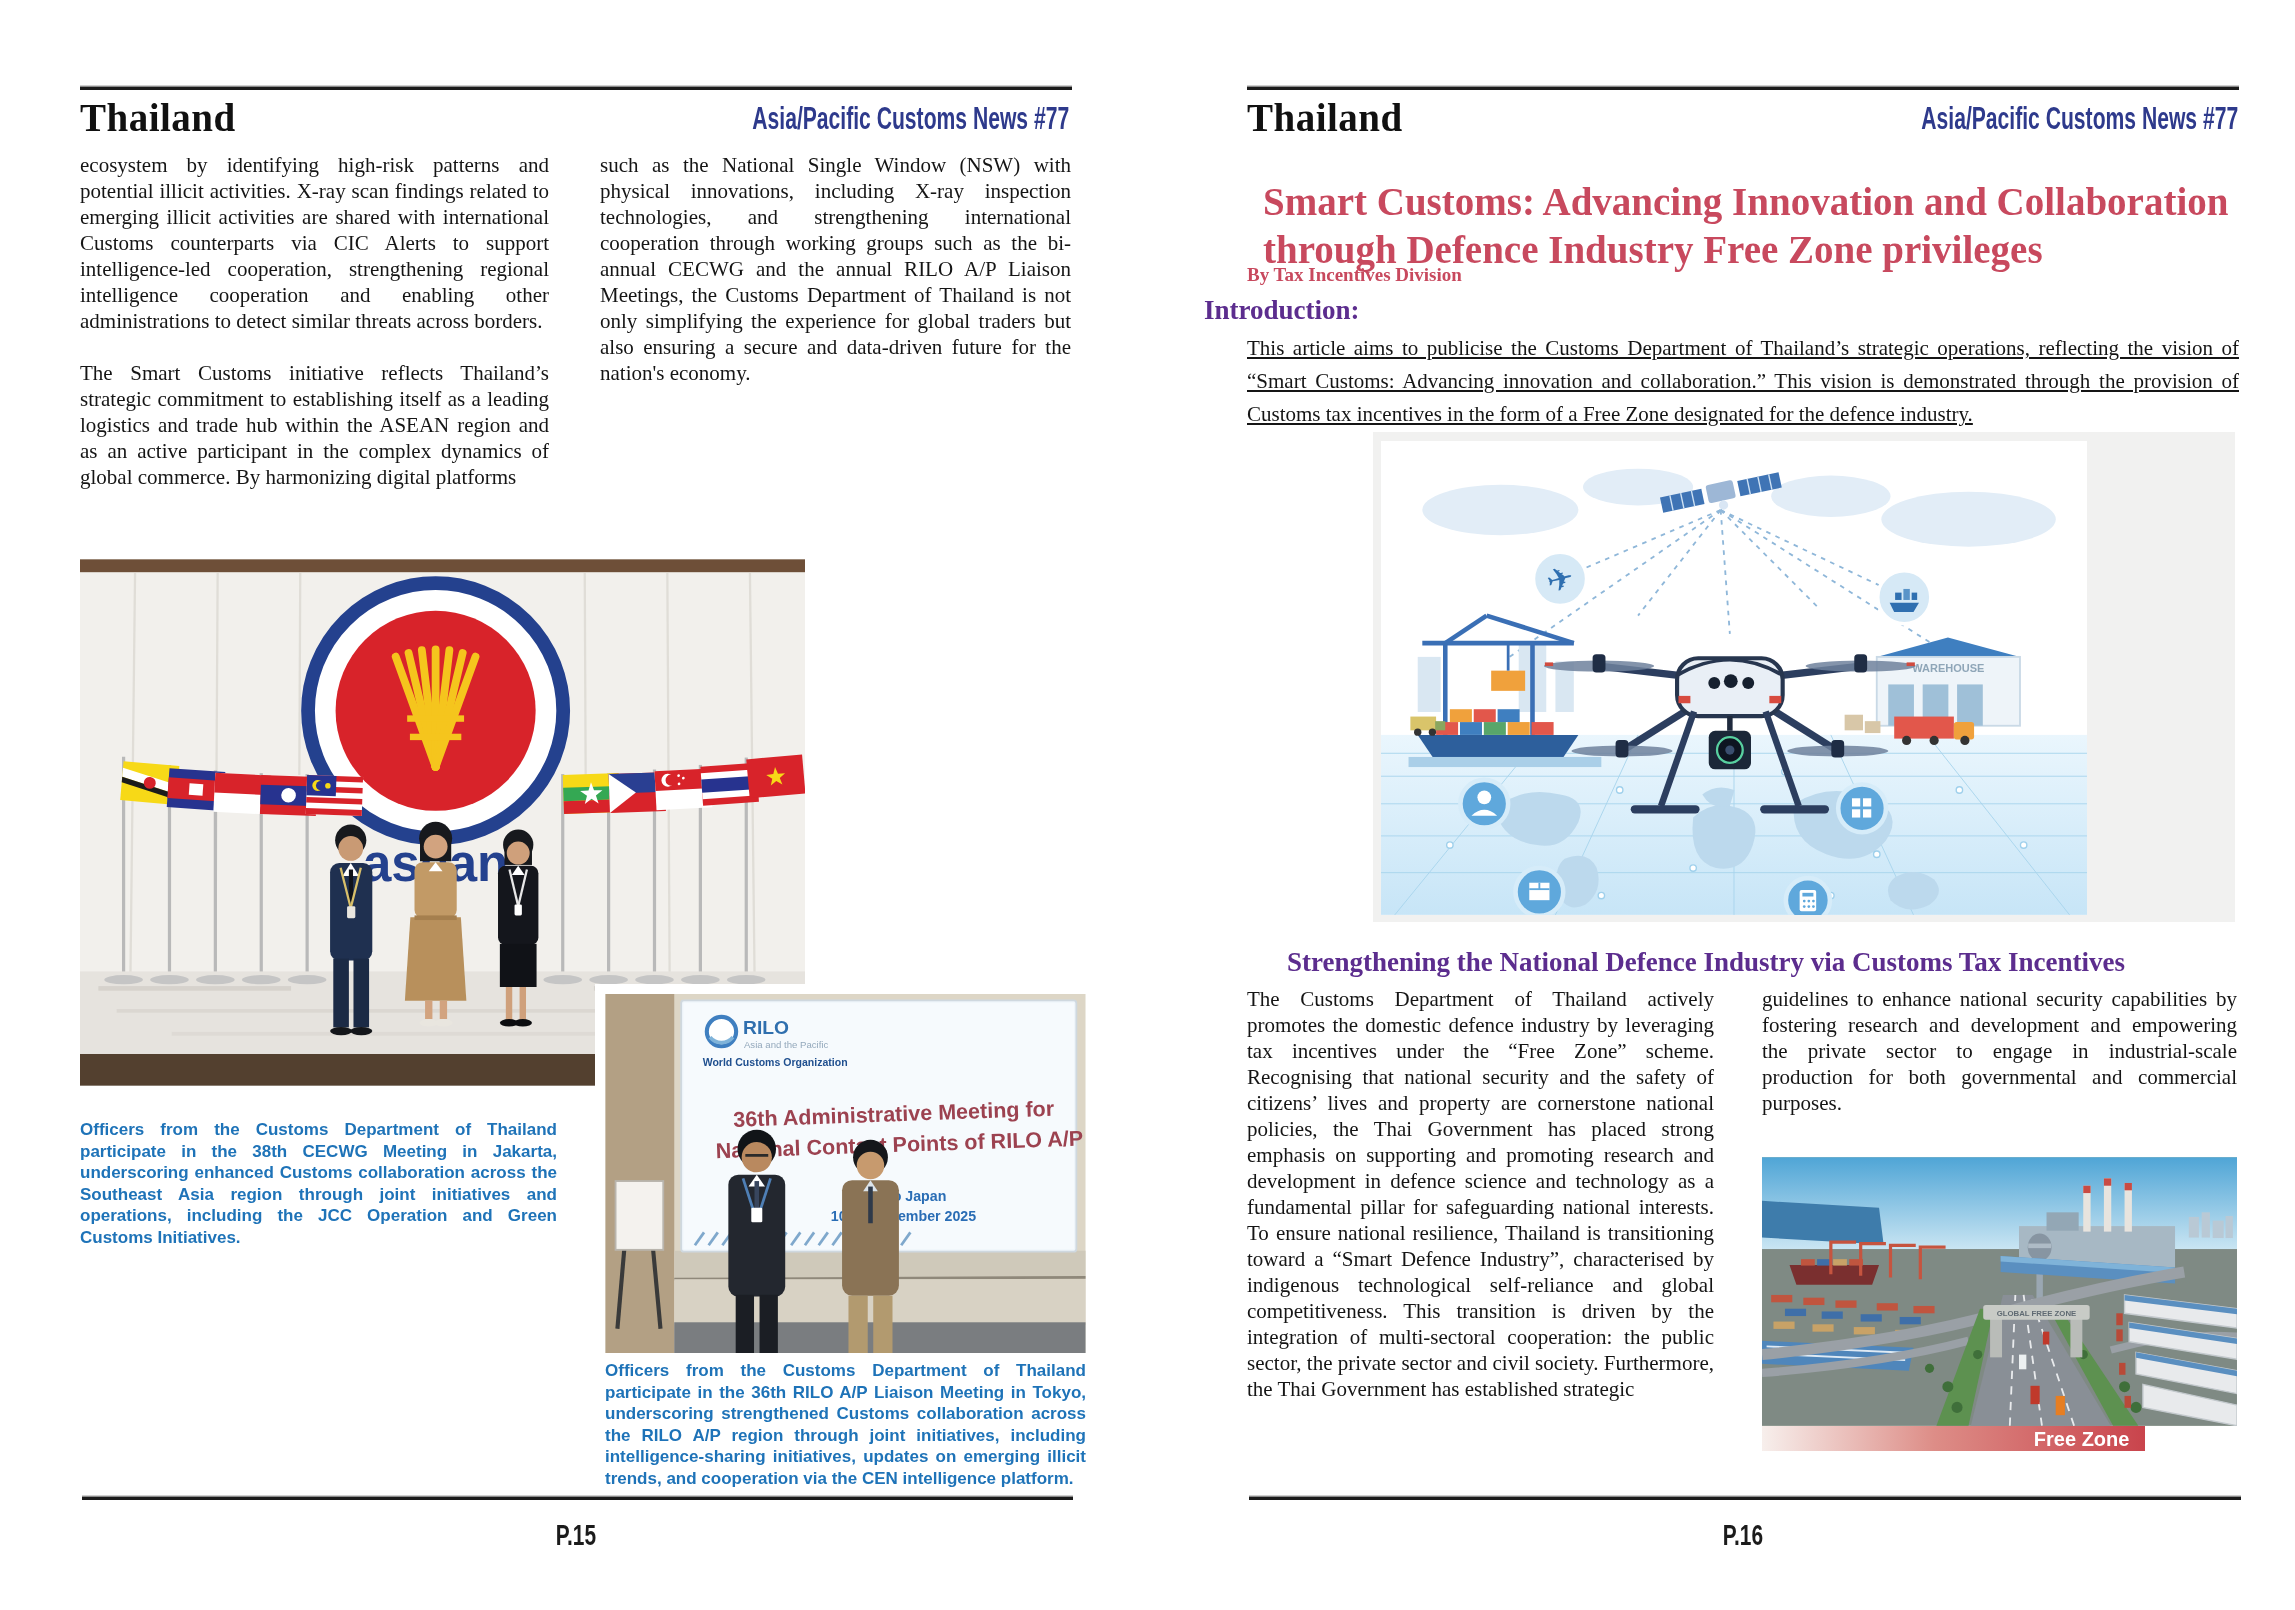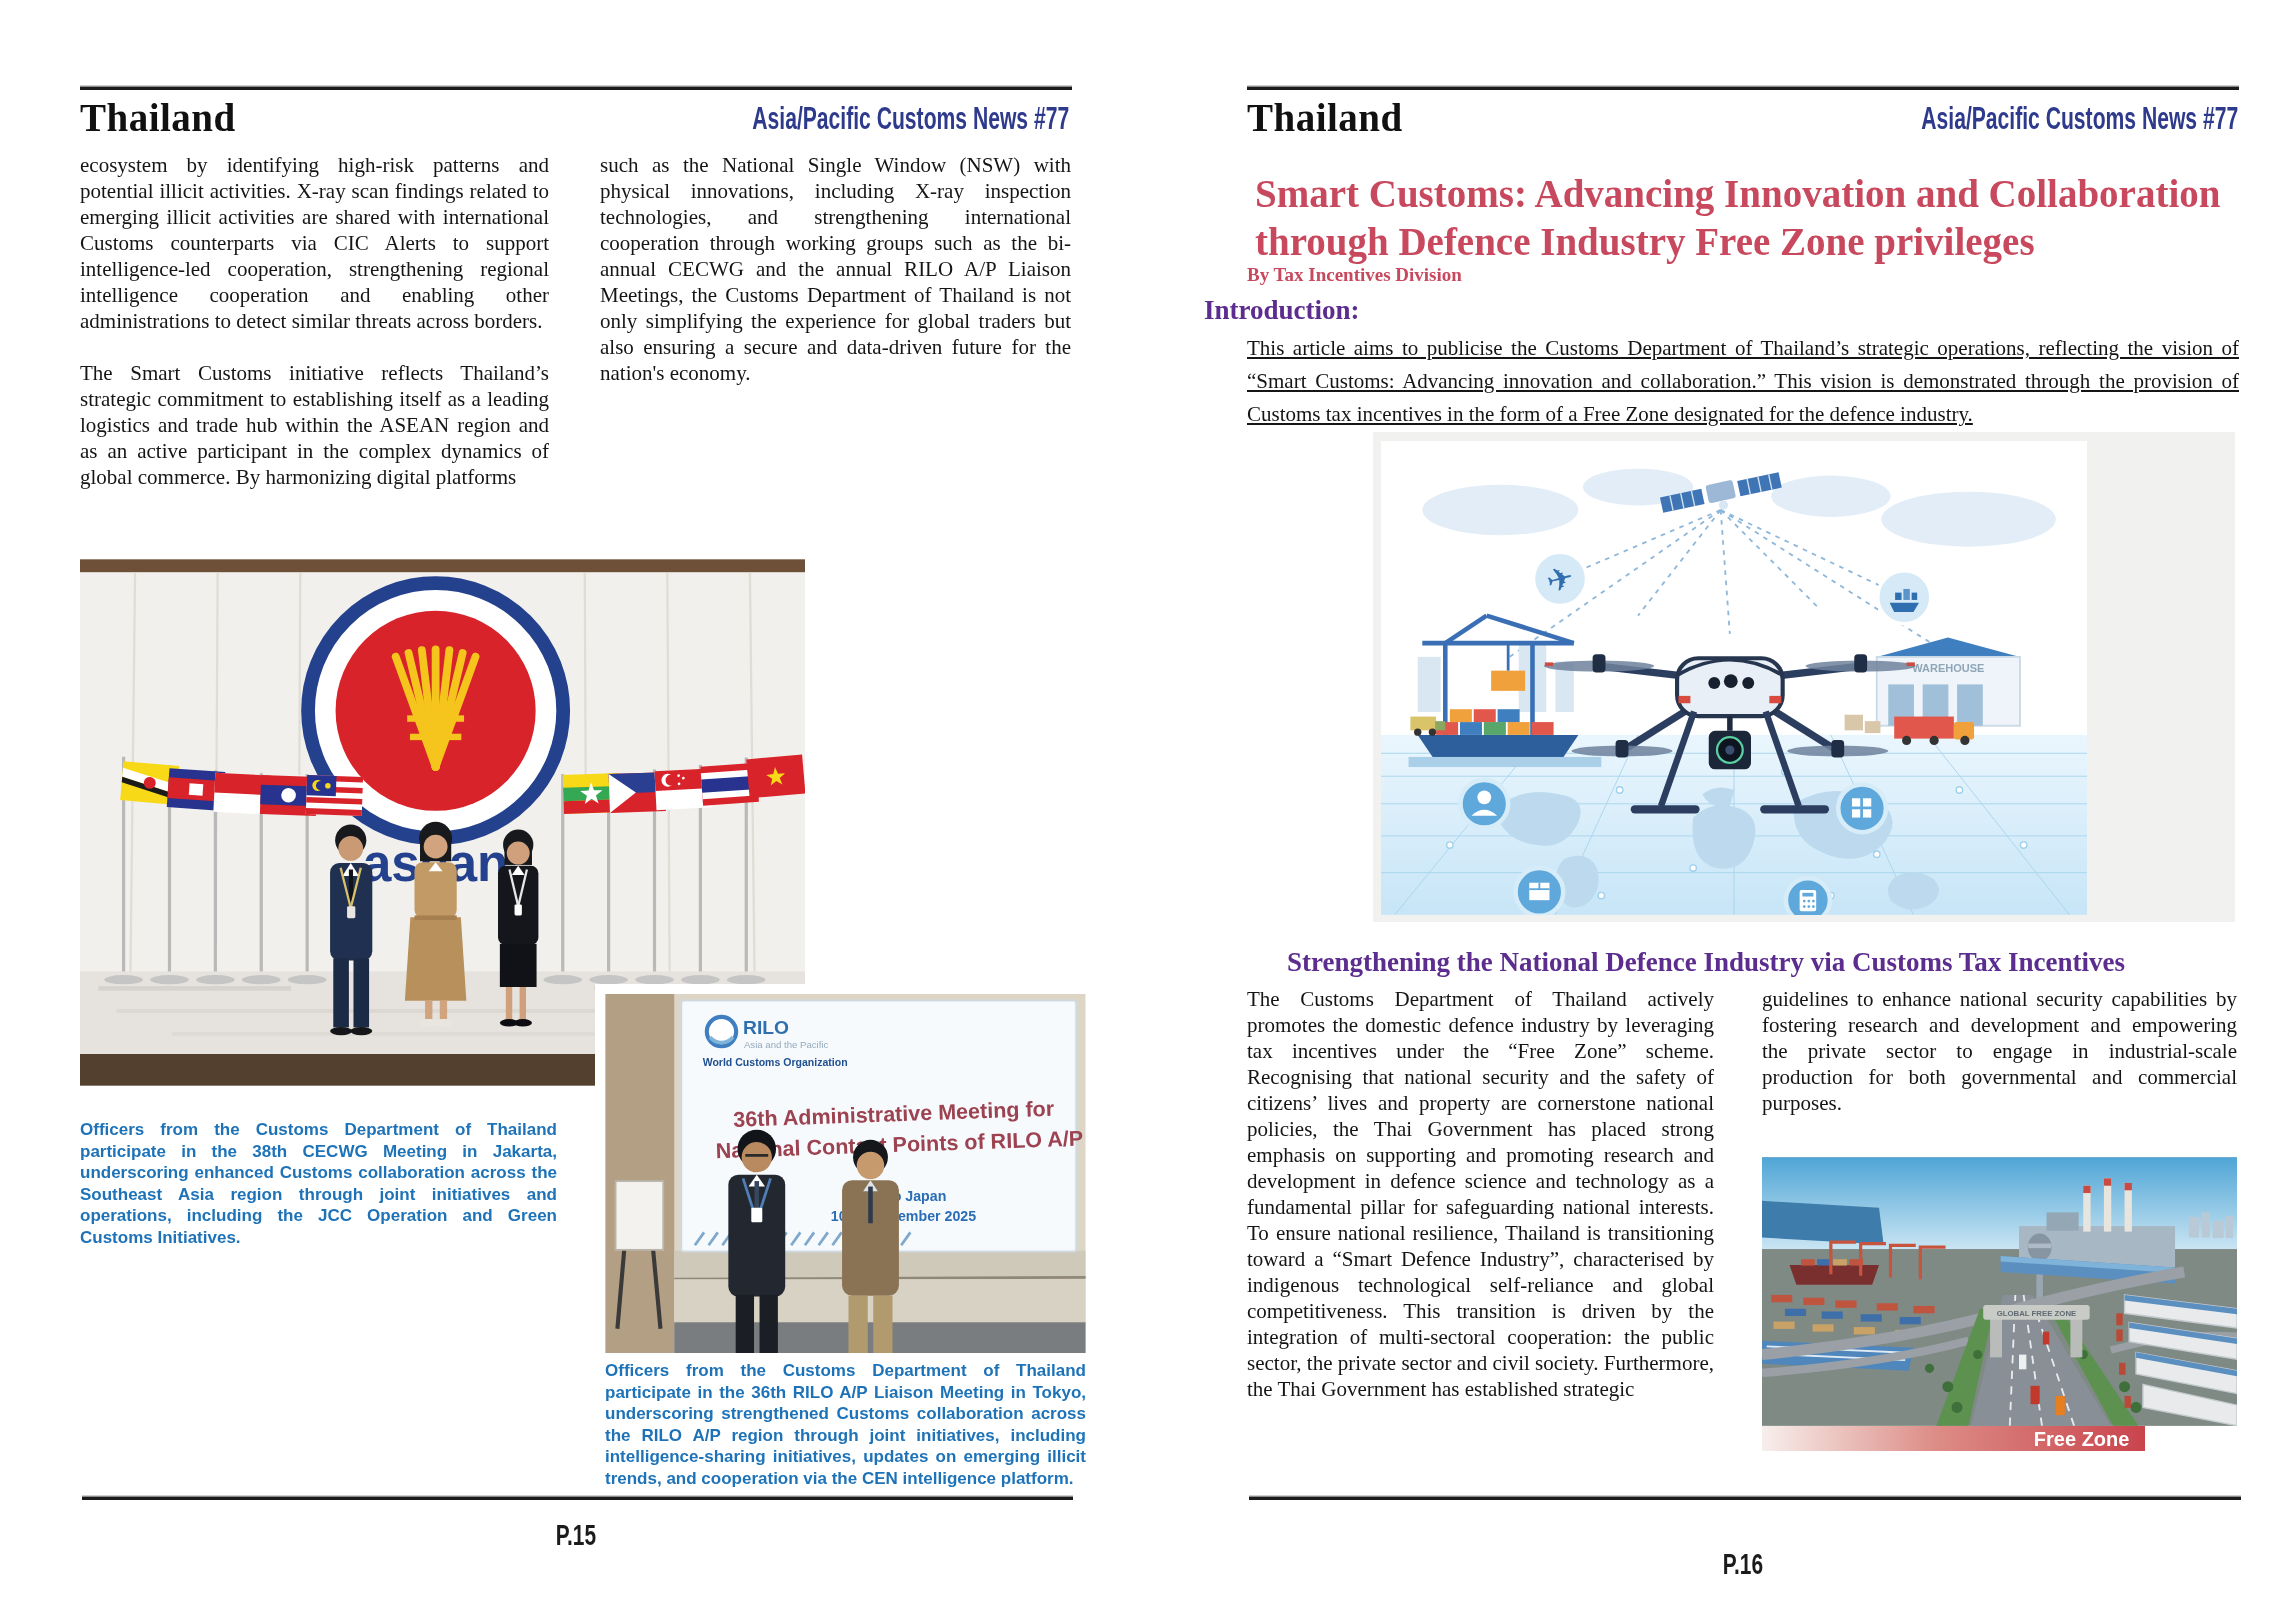--- a/index.html
+++ b/index.html
@@ -6,21 +6,21 @@
   .spread{position:relative;width:2295px;height:1610px;background:#ffffff;overflow:hidden;
           font-family:"Liberation Serif",serif;color:#151515;}
   .rule{position:absolute;height:2.8px;background:#1b1b1b;box-shadow:0 -1.4px 0 #8a8a8a;}
   .country{position:absolute;margin:0;font:bold 39px/39px "Liberation Serif",serif;color:#111;letter-spacing:0.5px;}
   .masthead{position:absolute;font:bold 32px/32px "Liberation Sans",sans-serif;color:#2e3a8c;white-space:nowrap;text-decoration:underline;}
   .masthead .cond{display:inline-block;transform:scaleX(.66);transform-origin:right center;}
   .bodycol{position:absolute;}
   .bodycol p{margin:0 0 26px 0;font:21px/26px "Liberation Serif",serif;text-align:justify;}
   .introcol p{margin:0;font:21px/33px "Liberation Serif",serif;text-align:justify;text-decoration:underline;}
   .caption{position:absolute;font:bold 17px/21.6px "Liberation Sans",sans-serif;color:#1e73b8;text-align:justify;}
-  .title{position:absolute;margin:8px;font:bold 39px/48px "Liberation Serif",serif;color:#c8495e;}
+  .title{position:absolute;margin:16px;font:bold 39px/48px "Liberation Serif",serif;color:#c8495e;}
   .byline{position:absolute;font:bold 19px/19px "Liberation Serif",serif;color:#c8495e;}
   .subhead{position:absolute;margin:0;font:bold 27px/27px "Liberation Serif",serif;color:#5c2d8e;}
   .pagenum{position:absolute;text-align:center;font:bold 29px/29px "Liberation Sans",sans-serif;color:#1b1b1b;}
   .pagenum .cond{display:inline-block;transform:scaleX(.72);transform-origin:center;}
   .photo{position:absolute;display:block;}
   .heropanel{position:absolute;background:#f1f1f0;}
   .herobox{position:absolute;background:#ffffff;}
   .photo2frame{position:absolute;background:#ffffff;}
   .fzbar{position:absolute;background:linear-gradient(90deg,#f7efec 0%,#dd8d87 45%,#c9444c 100%);
          display:flex;align-items:center;justify-content:flex-end;}
@@ -693,17 +693,17 @@
           <rect x="560" y="430" width="16" height="32" fill="#ecf0f1"></rect>
           <rect x="640" y="520" width="20" height="42" fill="#e67e22"></rect>
           <rect x="612" y="380" width="14" height="28" fill="#c0392b"></rect>
       </g>
     </svg>
     <div class="fzbar" style="left:1762px;top:1426px;width:383px;height:25px;">
       <span>Free Zone</span>
     </div>
 
     <div class="rule" style="left:1249px;top:1497px;width:992px;"></div>
-    <div class="pagenum" style="left:1247px;top:1521px;width:992px;margin-top:29px;"><span class="cond">P.16</span></div>
+    <div class="pagenum" style="left:1247px;top:1521px;width:992px;"><span class="cond">P.16</span></div>
   </section>
 
 </div>
 
 
 </body></html>

